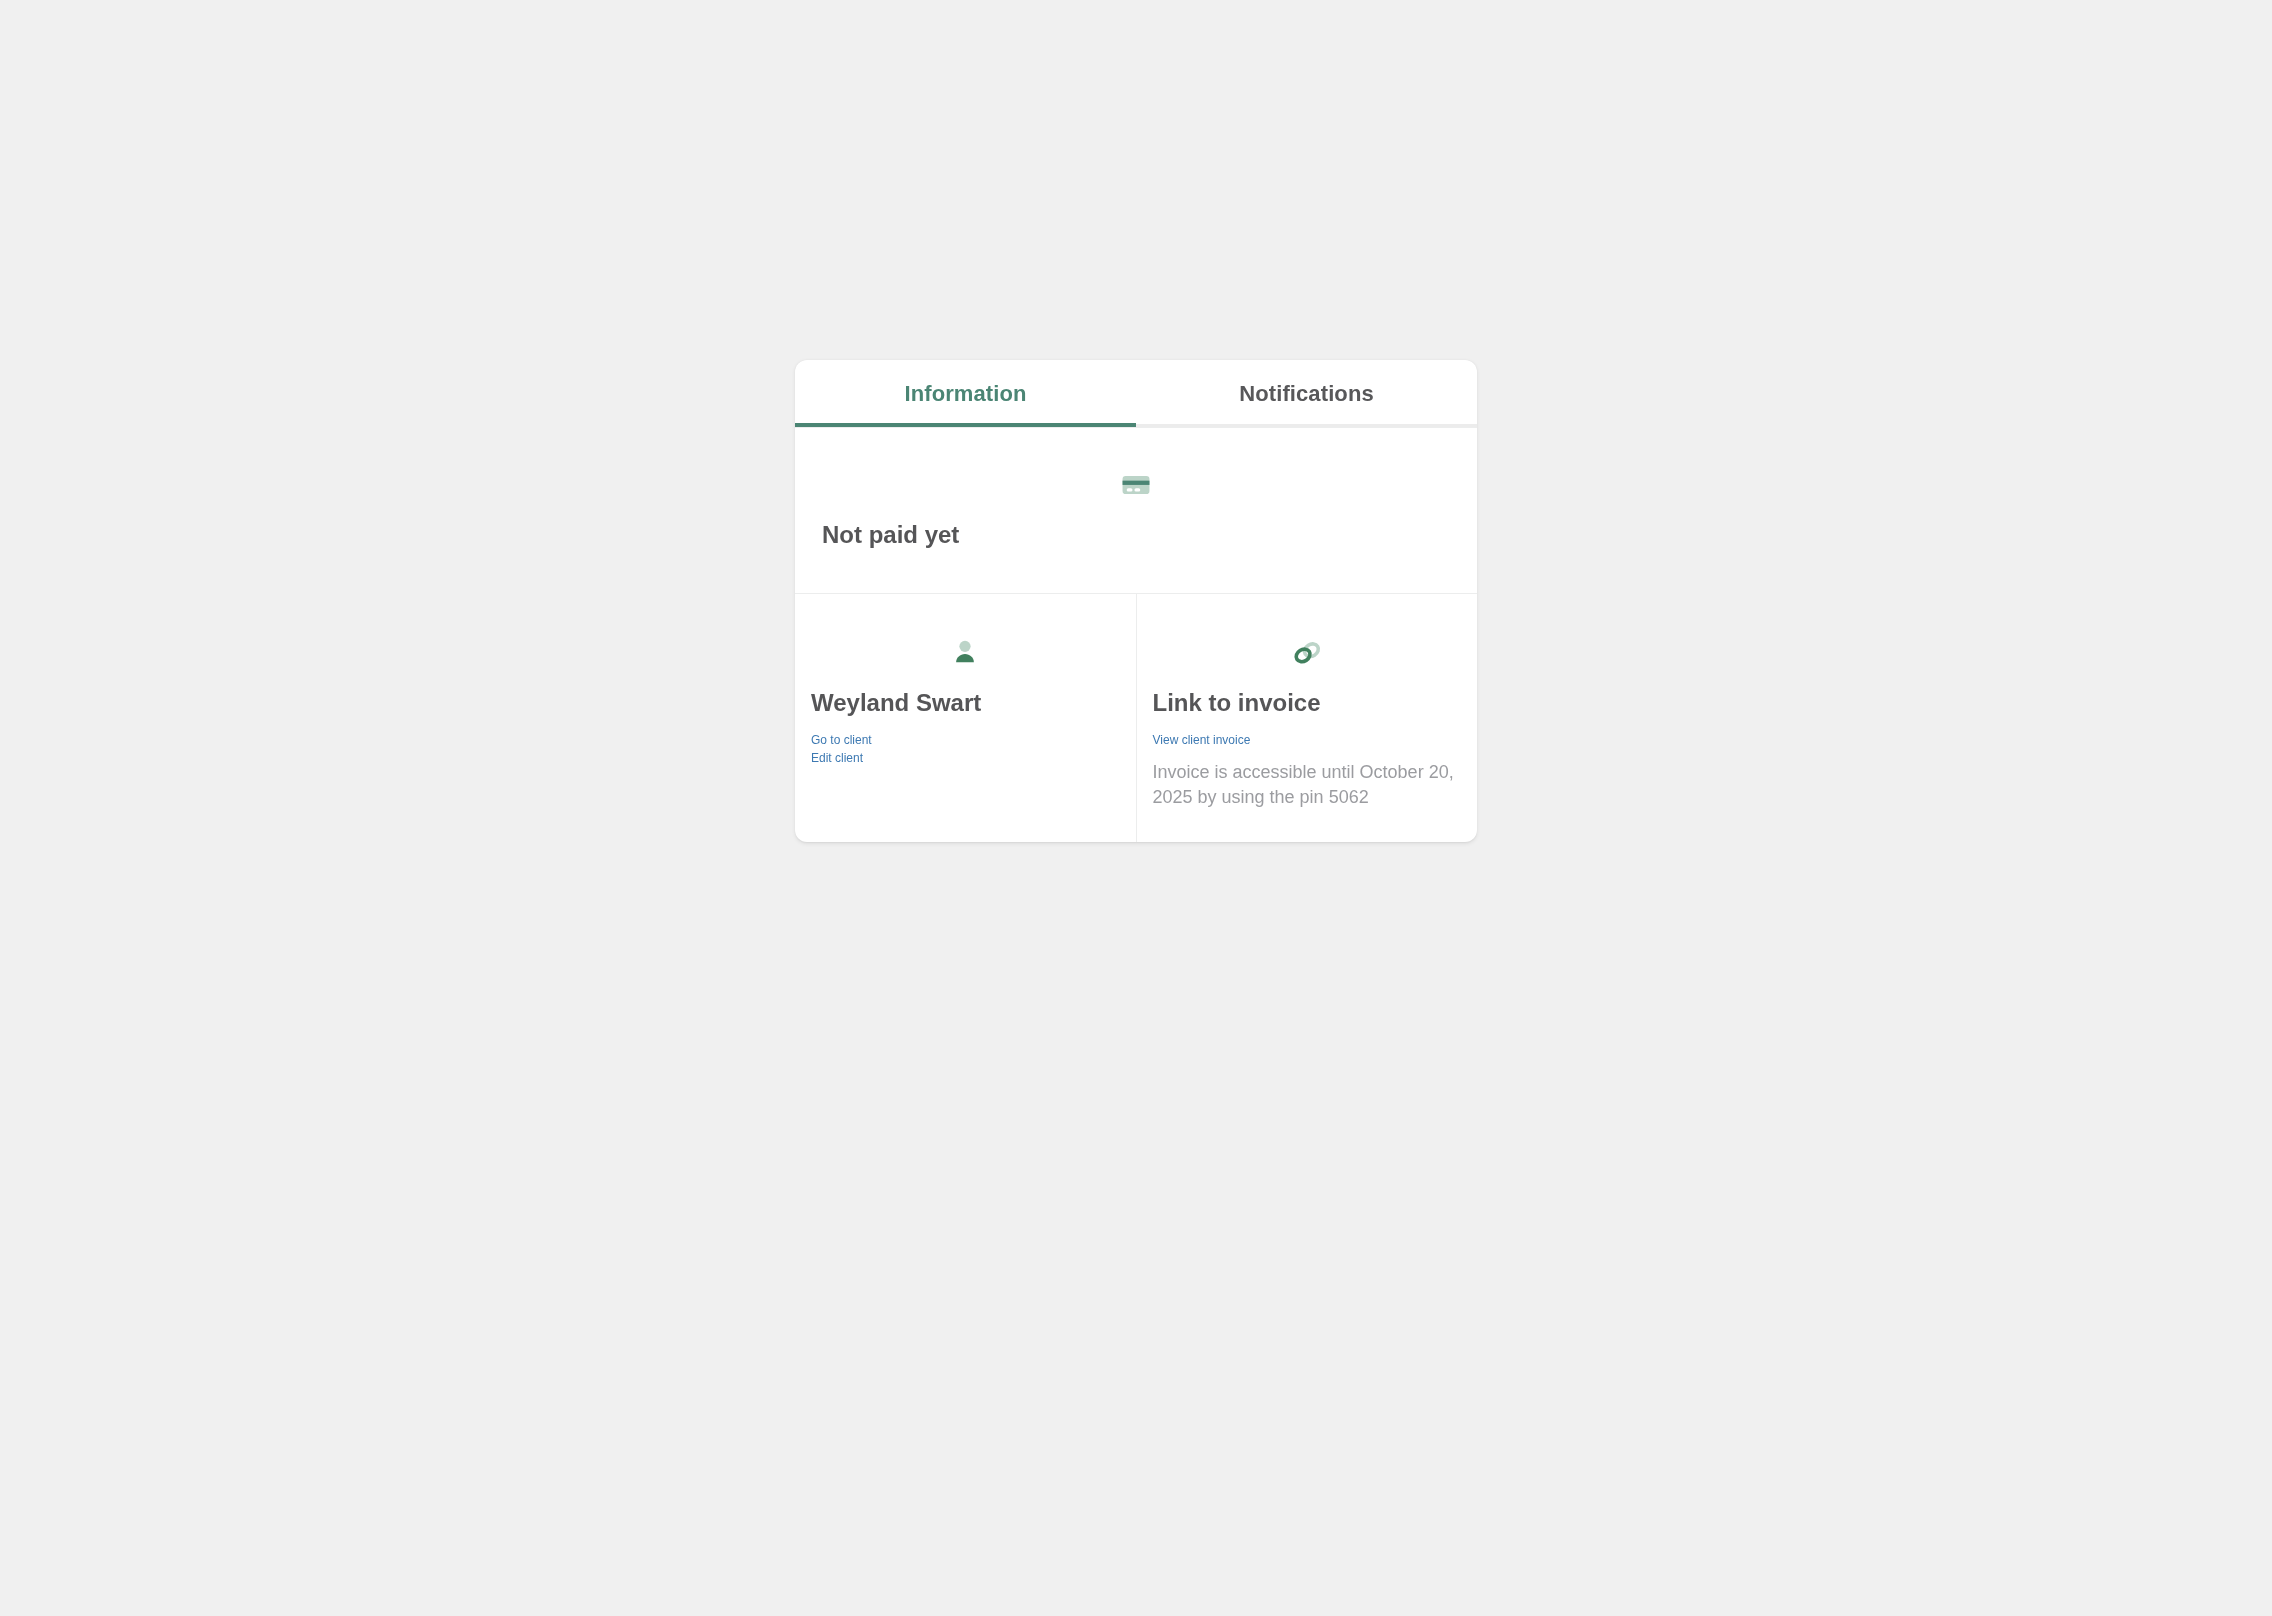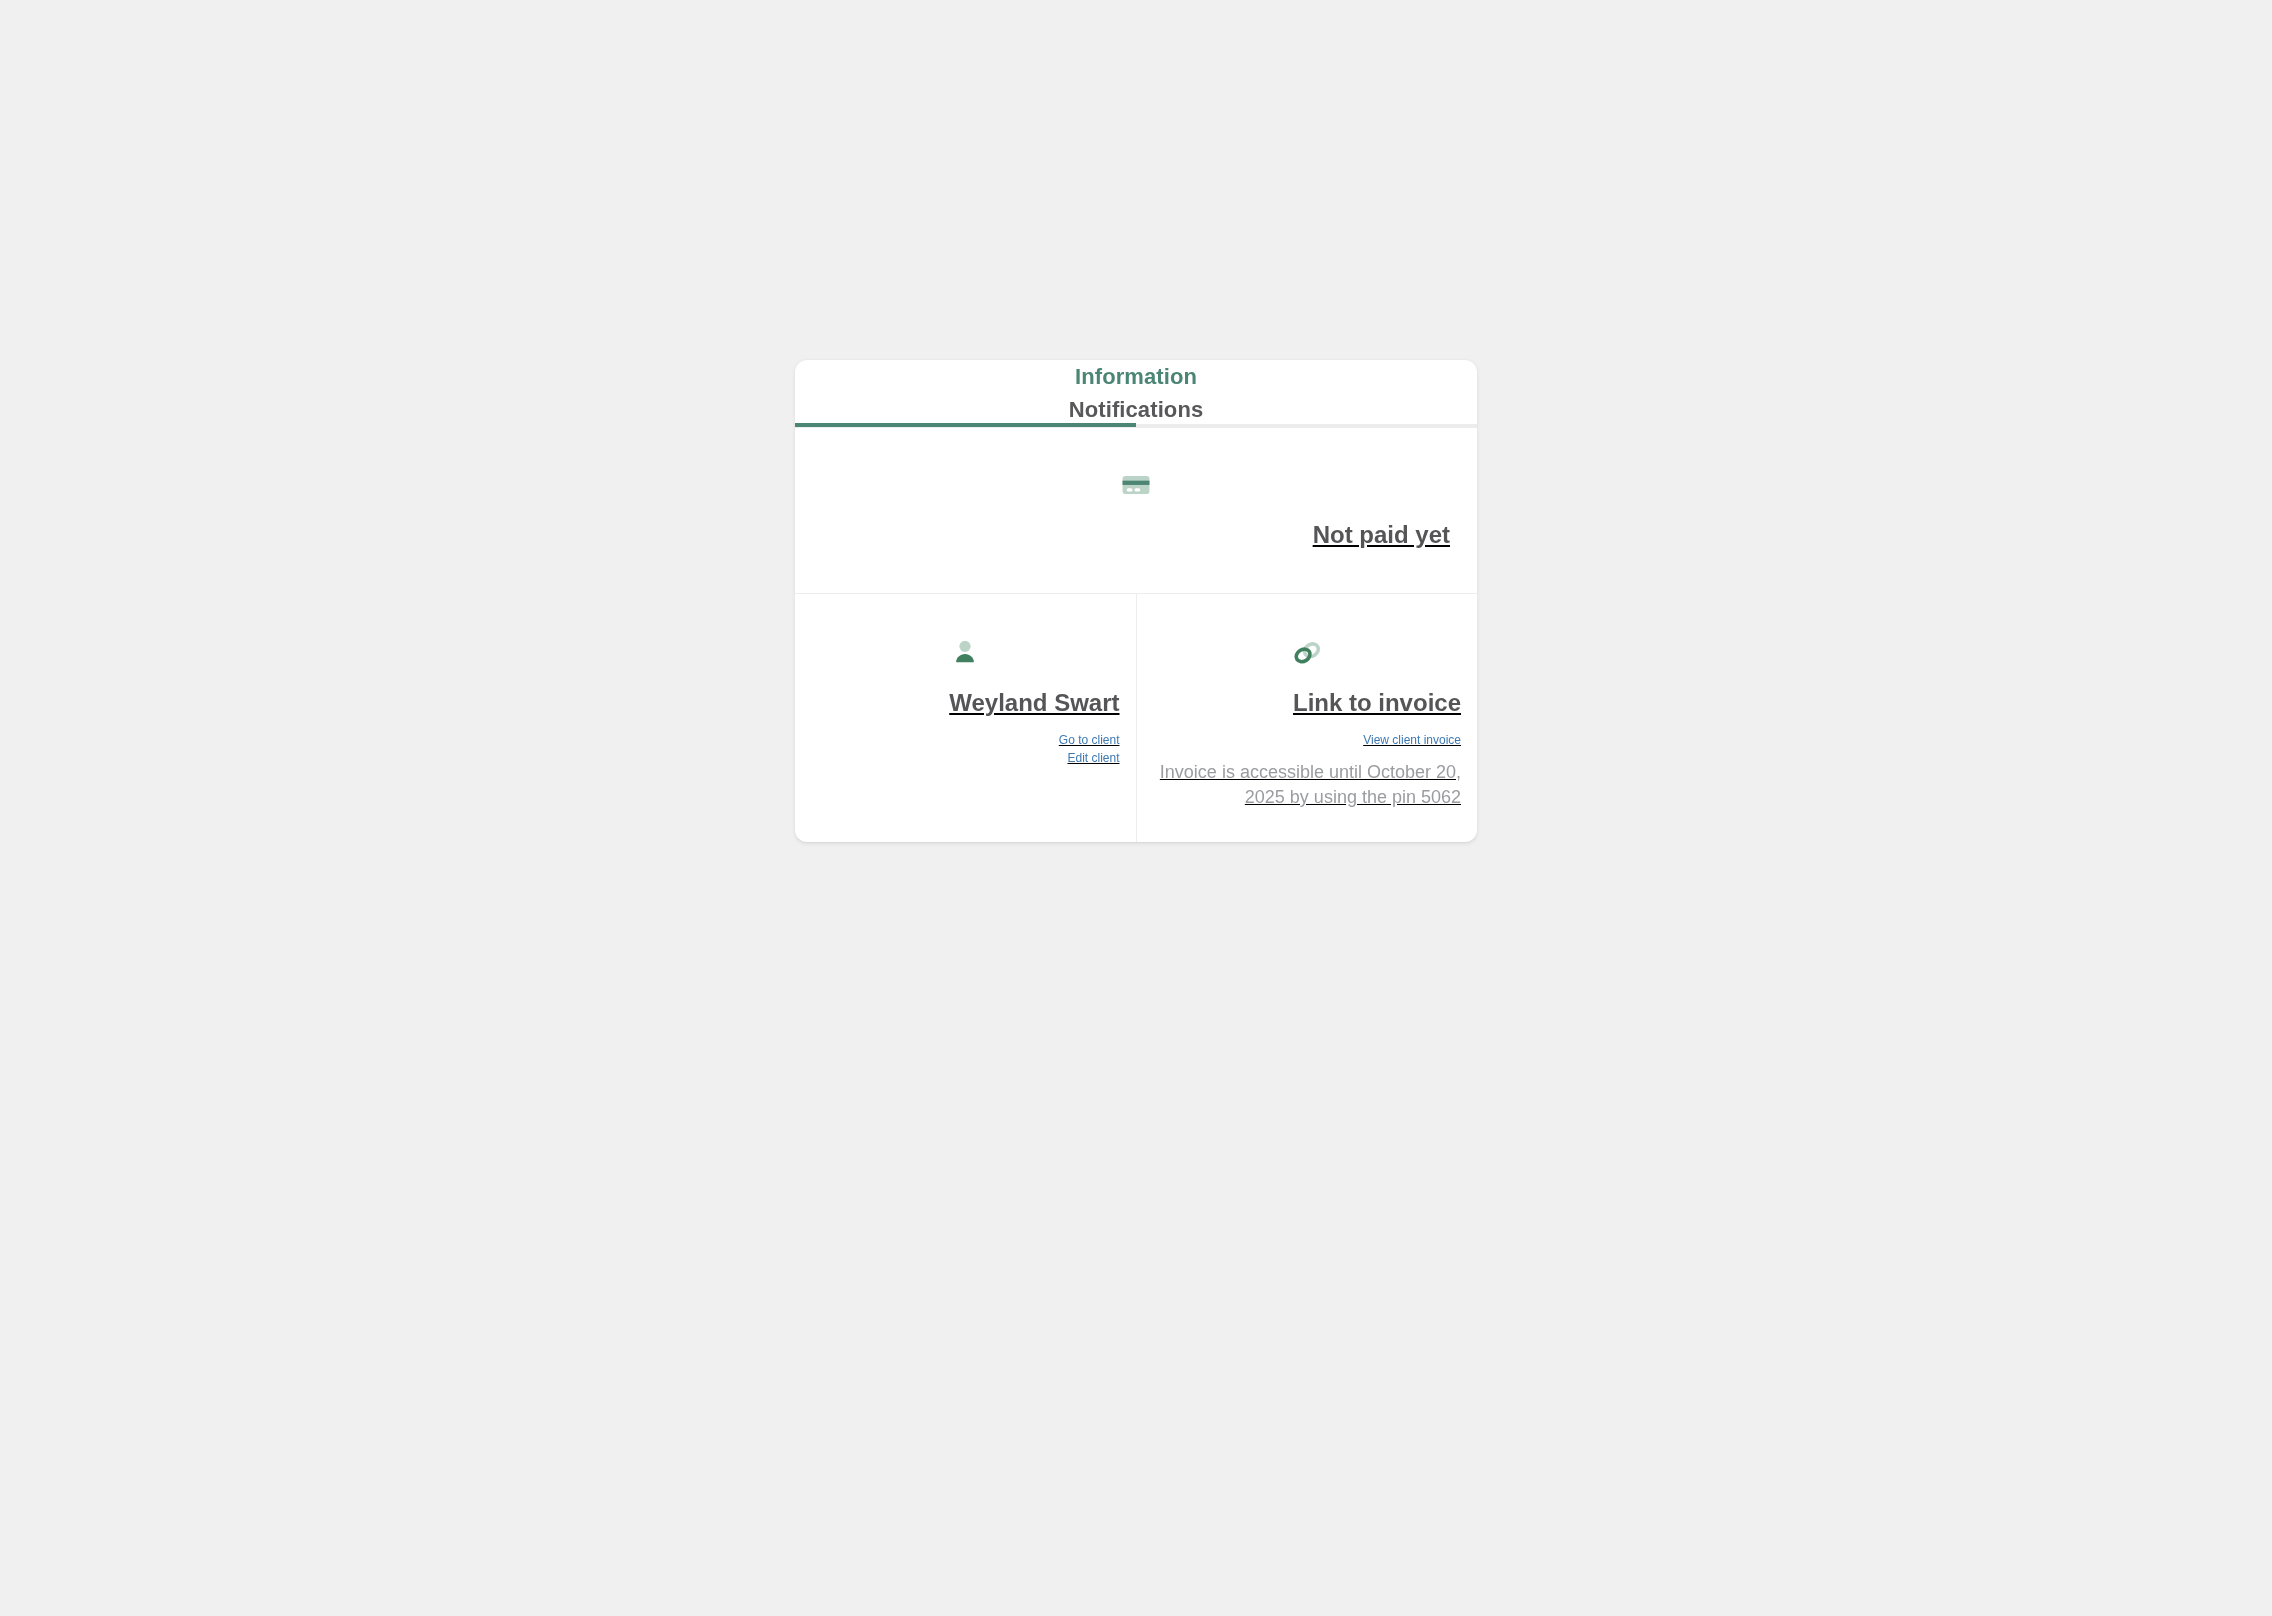--- a/index.html
+++ b/index.html
@@ -30,21 +30,20 @@
     border-radius: 12px;
     box-shadow: 0 1.6px 4px rgba(0,0,0,0.07), 0 0.8px 1.6px rgba(0,0,0,0.05);
     overflow: hidden;
   }
 
   
   .tabs {
     position: relative;
     display: flex;
     height: 67px;
-    flex-direction: column;
   }
   .tab {
     flex: 1 1 0;
     display: flex;
     align-items: center;
     justify-content: center;
     font-size: 22px;
     letter-spacing: 0.1px;
     cursor: pointer;
     user-select: none;
@@ -79,22 +78,21 @@
   .row {
     border-top: 1.2px solid #eceded;
     display: flex;
   }
   .row:first-of-type { border-top: none; }
 
   .cell {
     box-sizing: border-box;
     flex: 1 1 0;
     padding: 35px 30px 35px;
-    text-align: right;
-    text-decoration: underline;
+    text-align: left;
   }
   .cell + .cell { border-left: 1.2px solid #eceded; }
 
   .cell-icon {
     height: 41px;
     display: flex;
     align-items: center;
     justify-content: center;
     margin-bottom: 16px;
   }

